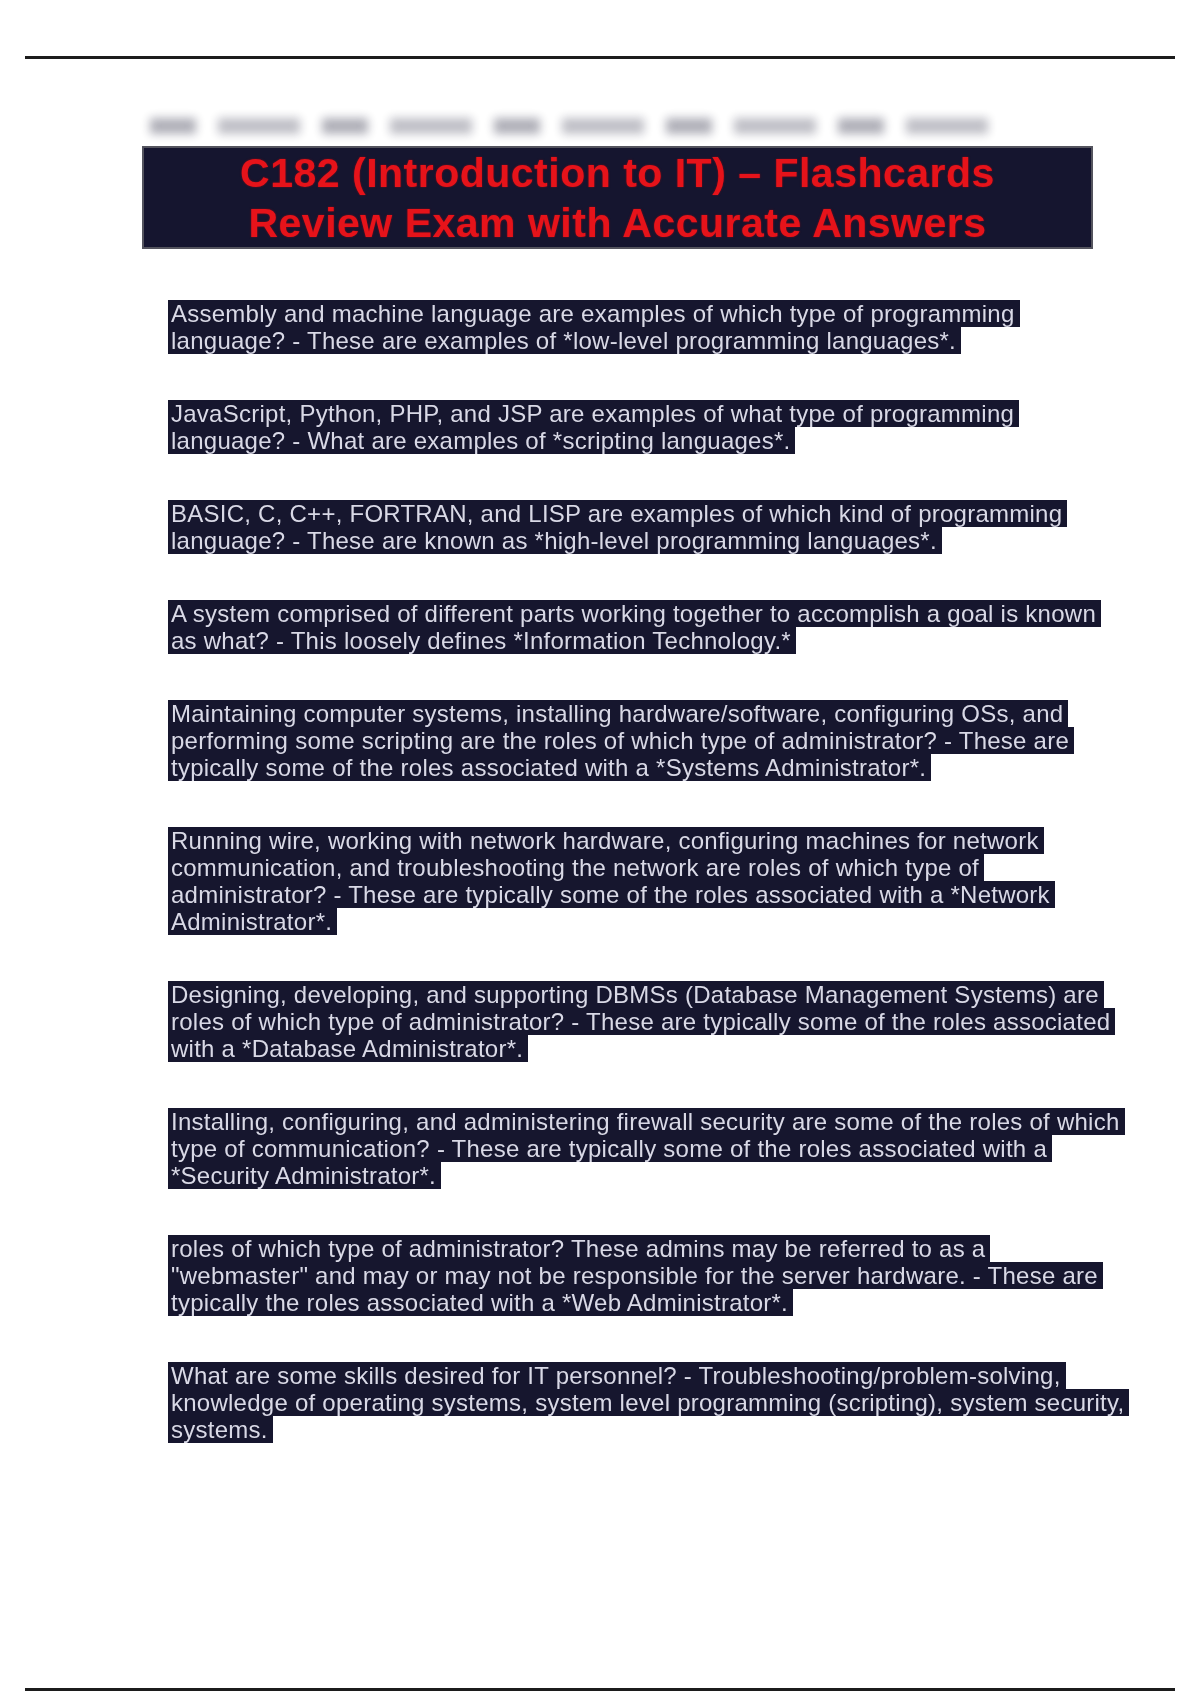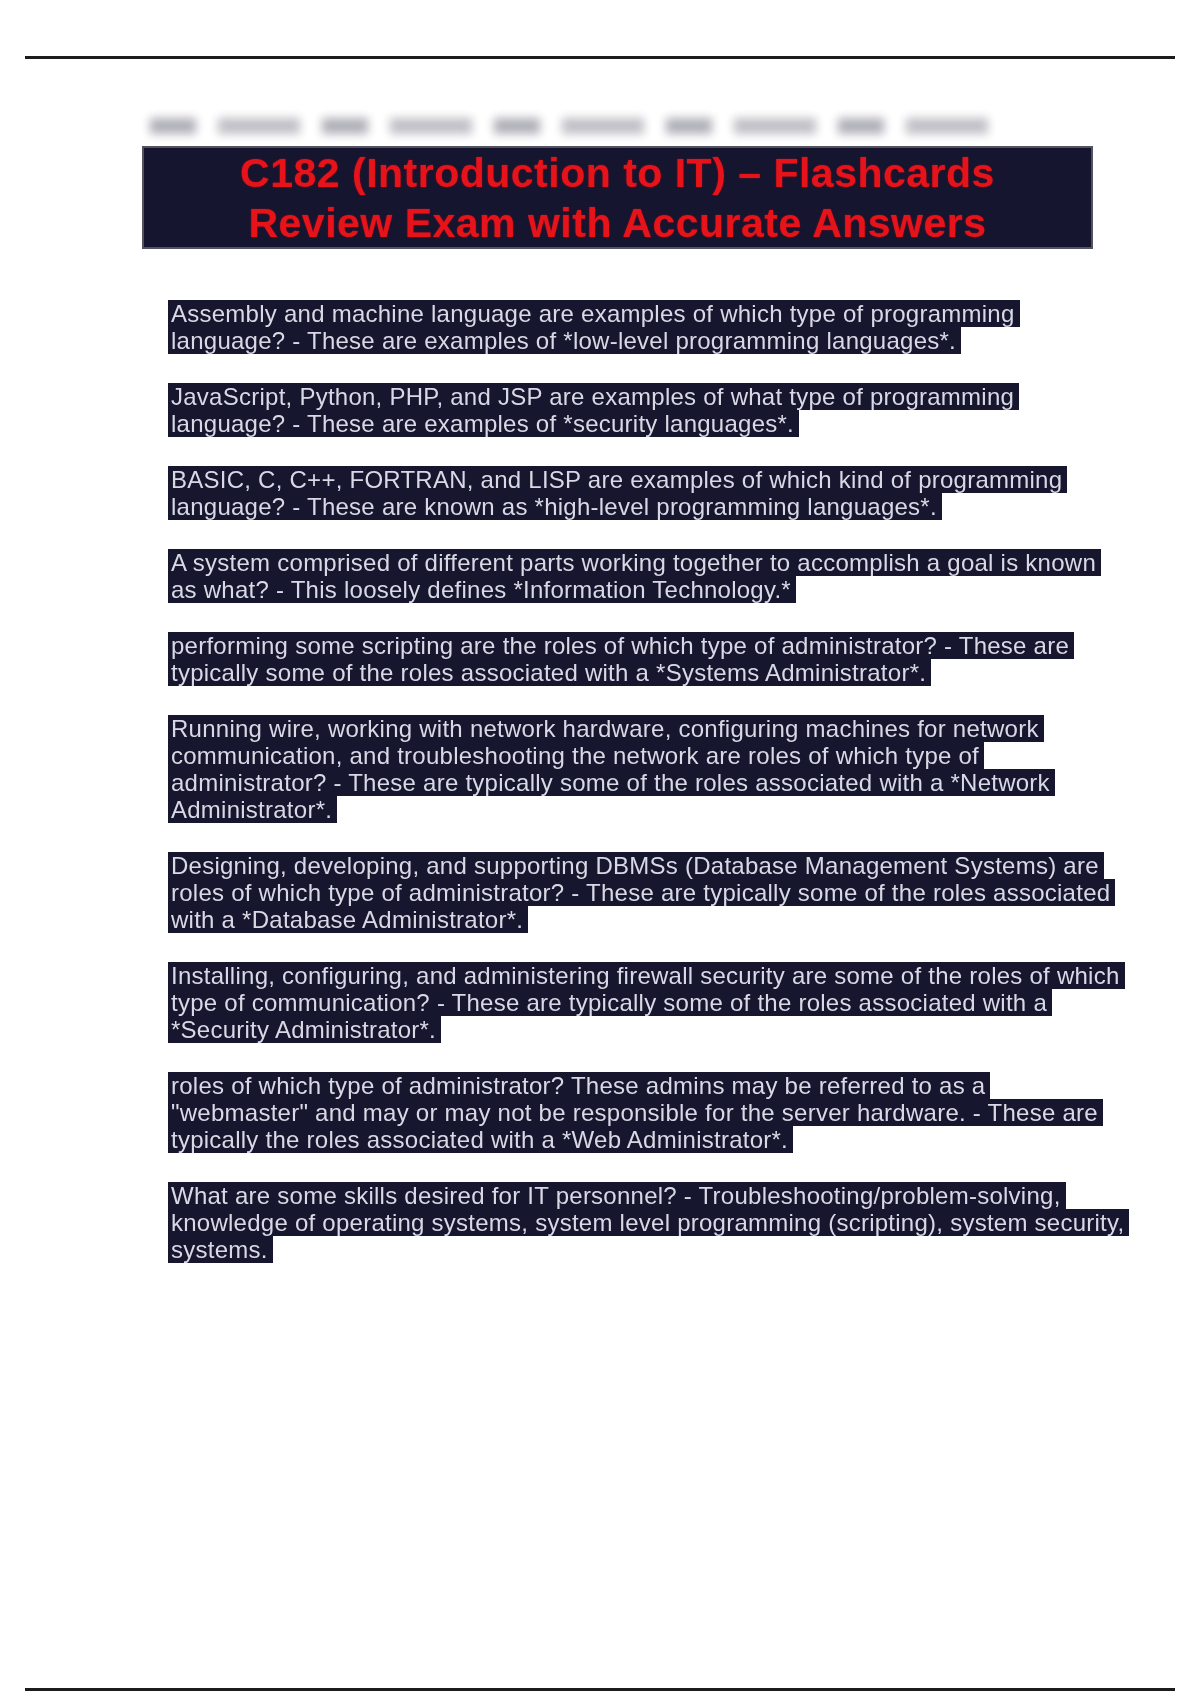--- a/index.html
+++ b/index.html
@@ -62,21 +62,21 @@
     white-space: nowrap;
     text-shadow: 0 0 2px rgba(180,10,15,0.7);
   }
 
   .cards {
     position: absolute;
     left: 141px;
     top: 300px;
     width: 1000px;
   }
-  .para { margin: 0 0 29px 0; padding-left: 27px; }
+  .para { margin: 0 0 46px 0; padding-left: 27px; }
   .fl-line { height: 27px; }
   .hl {
     display: inline-block;
     background: var(--hl-bg, #16162e);
     color: var(--hl-text, #d9d9e6);
     font-size: 24px;
     line-height: 27px;
     letter-spacing: 0.25px;
     padding: 0 5px 0 3px;
     white-space: nowrap;
@@ -94,31 +94,32 @@
     <div class="banner-line">Review Exam with Accurate Answers</div>
   </div>
 
   <div class="cards" id="cards">
       <div class="para">
         <div class="fl-line"><span class="hl">Assembly and machine language are examples of which type of programming</span></div>
         <div class="fl-line"><span class="hl">language? - These are examples of *low-level programming languages*.</span></div>
       </div>
       <div class="para">
         <div class="fl-line"><span class="hl">JavaScript, Python, PHP, and JSP are examples of what type of programming</span></div>
-        <div class="fl-line"><span class="hl">language? - These are examples of *security languages*.</span></div>
+        <div class="fl-line"><span class="hl">language? - What are examples of *scripting languages*.</span></div>
       </div>
       <div class="para">
         <div class="fl-line"><span class="hl">BASIC, C, C++, FORTRAN, and LISP are examples of which kind of programming</span></div>
         <div class="fl-line"><span class="hl">language? - These are known as *high-level programming languages*.</span></div>
       </div>
       <div class="para">
         <div class="fl-line"><span class="hl">A system comprised of different parts working together to accomplish a goal is known</span></div>
         <div class="fl-line"><span class="hl">as what? - This loosely defines *Information Technology.*</span></div>
       </div>
       <div class="para">
+        <div class="fl-line"><span class="hl">Maintaining computer systems, installing hardware/software, configuring OSs, and</span></div>
         <div class="fl-line"><span class="hl">performing some scripting are the roles of which type of administrator? - These are</span></div>
         <div class="fl-line"><span class="hl">typically some of the roles associated with a *Systems Administrator*.</span></div>
       </div>
       <div class="para">
         <div class="fl-line"><span class="hl">Running wire, working with network hardware, configuring machines for network</span></div>
         <div class="fl-line"><span class="hl">communication, and troubleshooting the network are roles of which type of</span></div>
         <div class="fl-line"><span class="hl">administrator? - These are typically some of the roles associated with a *Network</span></div>
         <div class="fl-line"><span class="hl">Administrator*.</span></div>
       </div>
       <div class="para">

